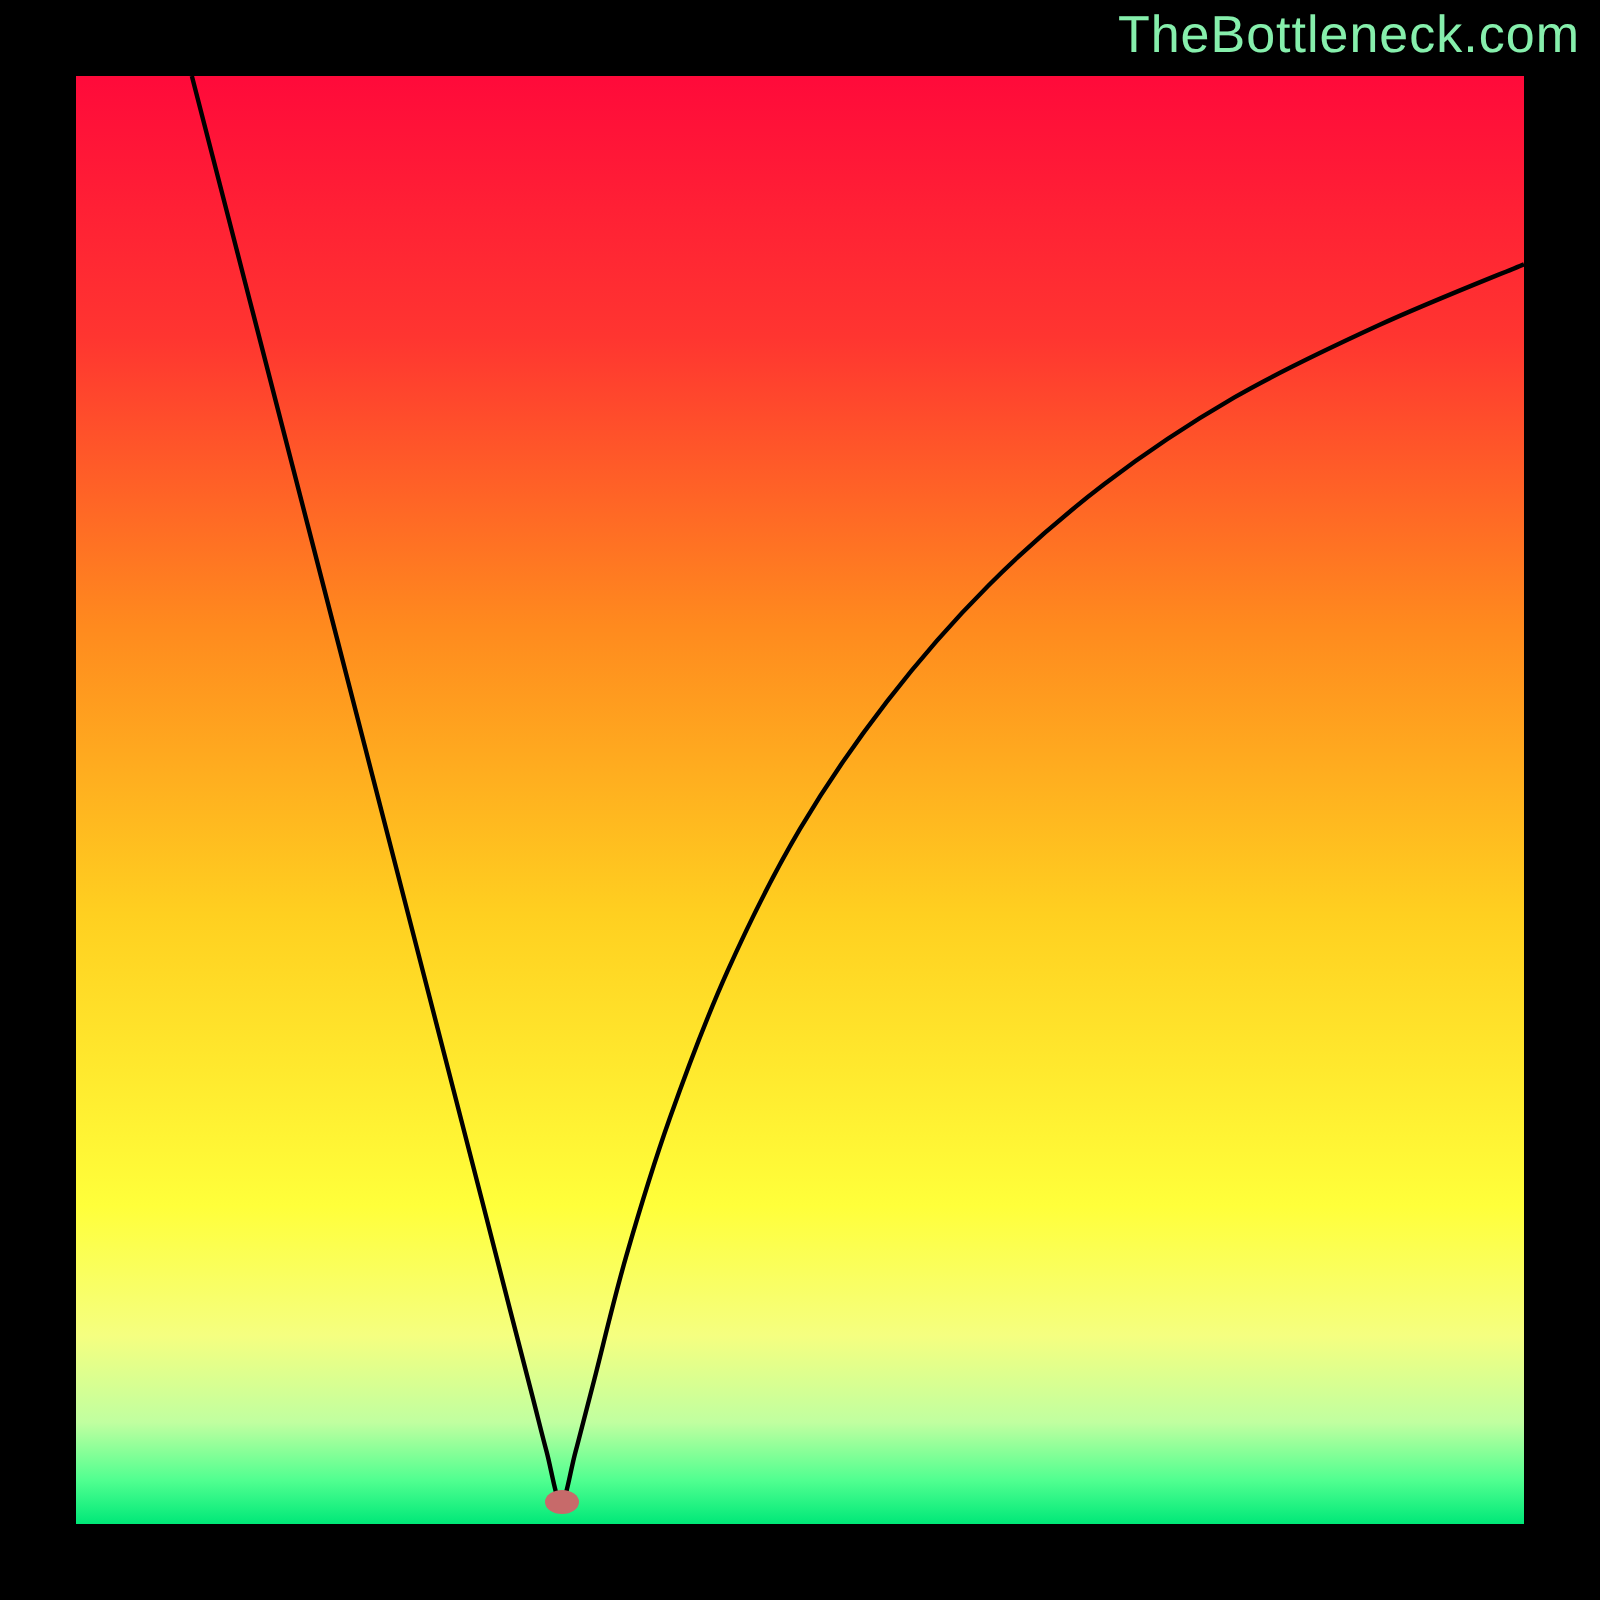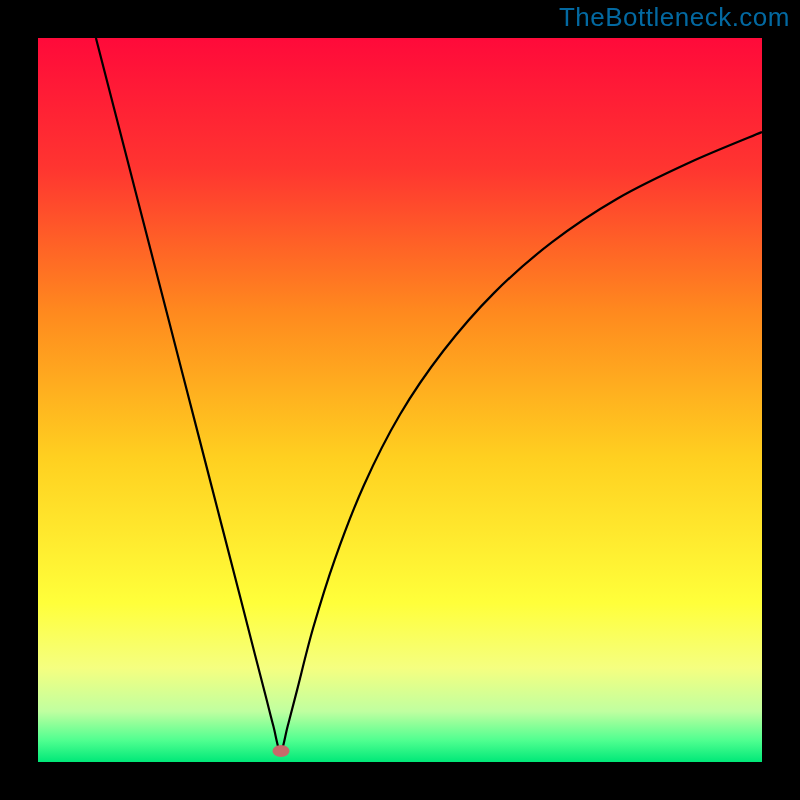--- a/index.html
+++ b/index.html
@@ -1,17 +1,17 @@
 <!DOCTYPE html>
 <html><head>
 <meta charset="utf-8">
 <style>
   * { margin: 0; padding: 0; box-sizing: border-box; }
   body { width: 800px; height: 800px; background: #000; position: relative; font-family: Arial, sans-serif; overflow: hidden; }
-  .watermark { position: absolute; top: 2px; right: 10px; color: #0369a1; font-size: 26px; font-weight: 500; z-index: 10; letter-spacing: 0.5px; }
+  .watermark { position: absolute; top: 2px; right: 10px; color: #86efac; font-size: 26px; font-weight: 500; z-index: 10; letter-spacing: 0.5px; }
   .frame { position: absolute; top: 38px; left: 38px; width: 724px; height: 724px; background: #000; }
   .plot { position: absolute; top: 0; left: 0; width: 724px; height: 724px; }
   .gradient-bg { width: 100%; height: 100%; }
   .curve { position: absolute; top: 0; left: 0; width: 724px; height: 724px; pointer-events: none; }
   .marker { position: absolute; width: 17px; height: 12px; background: #c76a6a; border-radius: 50%; z-index: 5; transform: translate(-50%, -50%); }
 </style>
 </head>
 <body>
 
 <div class="watermark">TheBottleneck.com</div>

